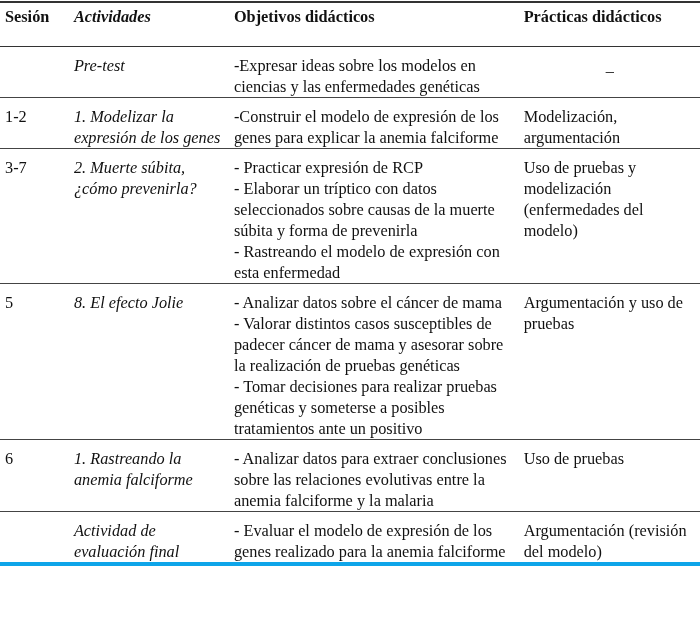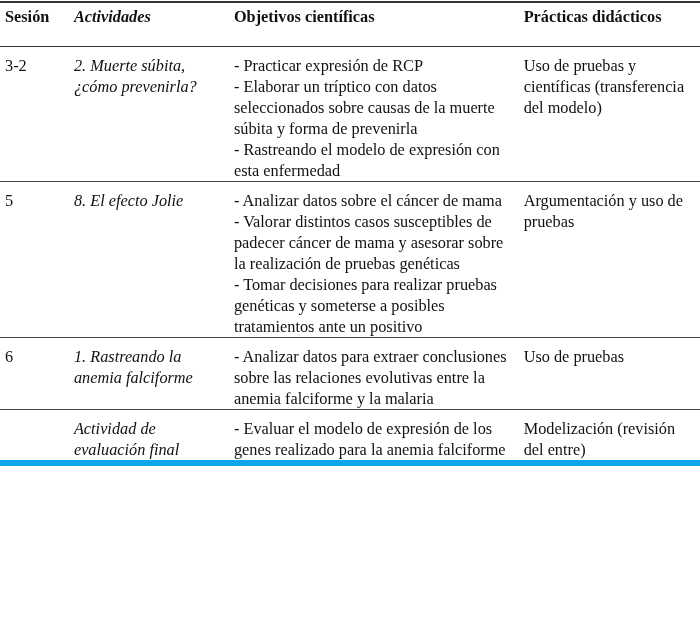--- a/index.html
+++ b/index.html
@@ -2,51 +2,67 @@
 <html><head>
 <meta charset="utf-8">
 <style>
   html, body { margin: 0; padding: 0; background: #ffffff; }
   body { width: 700px; height: 633px; overflow: hidden; font-family: "Liberation Serif", "DejaVu Serif", serif; color: #111; }
   table { border-collapse: collapse; width: 700px; position: absolute; top: 1px; left: 0; font-size: 16.3px; line-height: 21px; }
   td, th { vertical-align: top; text-align: left; padding: 8px 4px 0 4px; }
   th { font-weight: bold; padding-top: 3px; }
   thead tr { border-top: 2px solid #333; border-bottom: 1.5px solid #333; }
   tbody tr { border-bottom: 1.5px solid #444; }
-  tbody tr:last-child { border-bottom: 6px solid #0ea5e9; margin-top: 32px; }
+  tbody tr:last-child { border-bottom: 4px solid #0ea5e9; margin-top: 32px; }
   .c0 { width: 62px; padding-left: 5px; }
   .c1 { width: 150px; padding-left: 2px; font-style: italic; }
   .c2 { width: 278px; }
   .c3 { width: 170px; }
   .center { text-align: center; }
   .line { display: block; }
   .hdr-row { height: 44px; }
 </style>
 </head>
 <body>
 
 <table>
   <thead>
     <tr class="hdr-row">
       <th class="c0">Sesión</th>
       <th class="c1">Actividades</th>
-      <th class="c2">Objetivos científicas</th>
+      <th class="c2">Objetivos didácticos</th>
       <th class="c3">Prácticas didácticos</th>
     </tr>
   </thead>
   <tbody>
     <tr>
-      <td class="c0">3-2</td>
+      <td class="c0"></td>
+      <td class="c1">Pre-test</td>
+      <td class="c2">
+        <span class="line">-Expresar ideas sobre los modelos en ciencias y las enfermedades genéticas</span>
+      </td>
+      <td class="c3 center">_</td>
+    </tr>
+    <tr>
+      <td class="c0">1-2</td>
+      <td class="c1">1. Modelizar la expresión de los genes</td>
+      <td class="c2">
+        <span class="line">-Construir el modelo de expresión de los genes para explicar la anemia falciforme</span>
+      </td>
+      <td class="c3">Modelización, argumentación</td>
+    </tr>
+    <tr>
+      <td class="c0">3-7</td>
       <td class="c1">2. Muerte súbita, ¿cómo prevenirla?</td>
       <td class="c2">
         <span class="line">- Practicar expresión de RCP</span>
         <span class="line">- Elaborar un tríptico con datos seleccionados sobre causas de la muerte súbita y forma de prevenirla</span>
         <span class="line">- Rastreando el modelo de expresión con esta enfermedad</span>
       </td>
-      <td class="c3">Uso de pruebas y científicas (transferencia del modelo)</td>
+      <td class="c3">Uso de pruebas y modelización (enfermedades del modelo)</td>
     </tr>
     <tr>
       <td class="c0">5</td>
       <td class="c1">8. El efecto Jolie</td>
       <td class="c2">
         <span class="line">- Analizar datos sobre el cáncer de mama</span>
         <span class="line">- Valorar distintos casos susceptibles de padecer cáncer de mama y asesorar sobre la realización de pruebas genéticas</span>
         <span class="line">- Tomar decisiones para realizar pruebas genéticas y someterse a posibles tratamientos ante un positivo</span>
       </td>
       <td class="c3">Argumentación y uso de pruebas</td>
@@ -58,16 +74,16 @@
         <span class="line">- Analizar datos para extraer conclusiones sobre las relaciones evolutivas entre la anemia falciforme y la malaria</span>
       </td>
       <td class="c3">Uso de pruebas</td>
     </tr>
     <tr>
       <td class="c0"></td>
       <td class="c1">Actividad de evaluación final</td>
       <td class="c2">
         <span class="line">- Evaluar el modelo de expresión de los genes realizado para la anemia falciforme</span>
       </td>
-      <td class="c3">Modelización (revisión del entre)</td>
+      <td class="c3">Argumentación (revisión del modelo)</td>
     </tr>
   </tbody>
 </table>
 
 </body></html>

